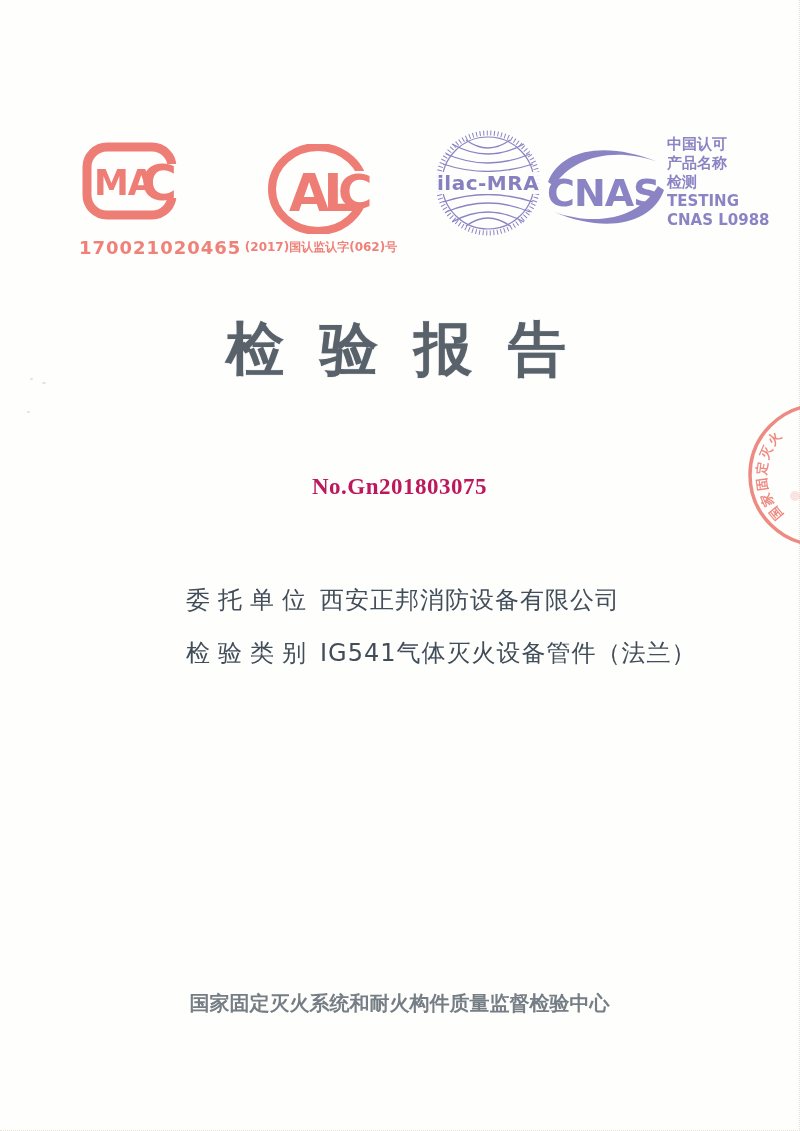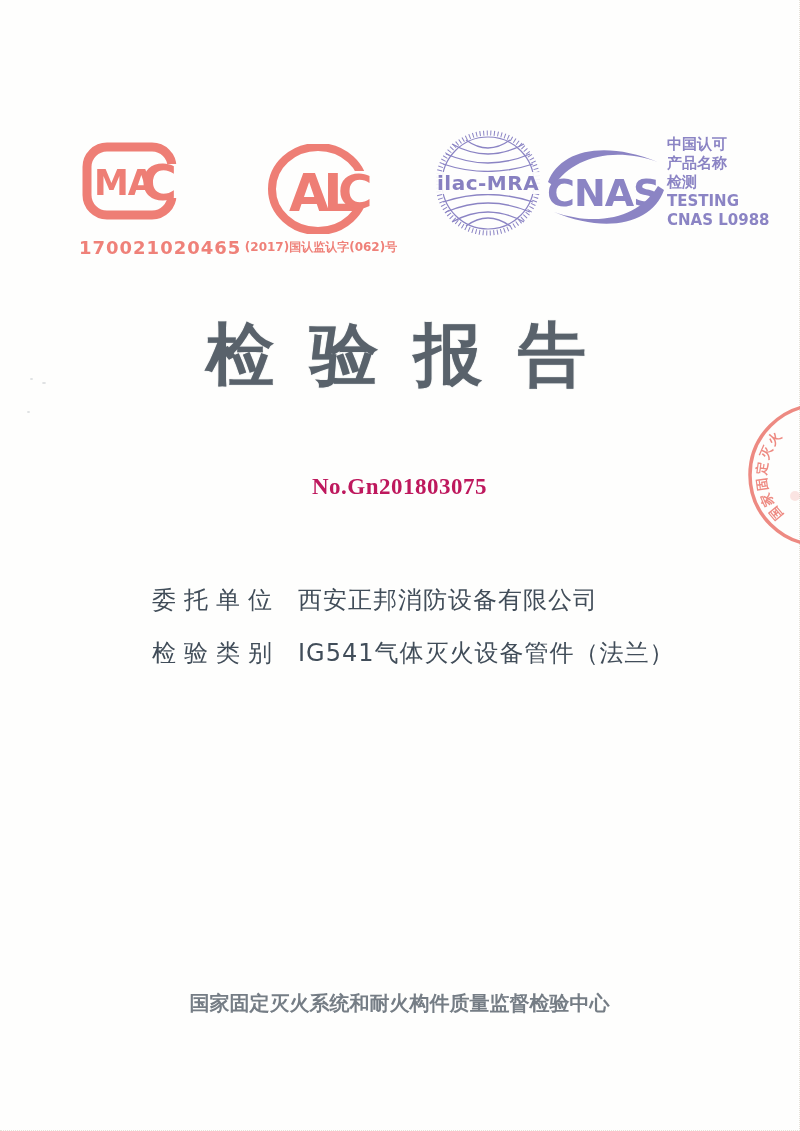--- a/index.html
+++ b/index.html
@@ -27,37 +27,37 @@
                font-weight: bold; white-space: nowrap; }
   .ilac-svg  { left: 436px; top: 126px; }
   .cnas-svg  { left: 546px; top: 140px; }
   .cnas-text { position: absolute; left: 667px; top: 135px; width: 100px;
                color: #8b84c4; font-size: 15px; font-weight: bold;
                line-height: 1.27; white-space: nowrap; }
   
   .title {
     position: absolute; top: 318px; left: 0; width: 100%;
     text-align: center; padding-left: 29px;
-    font-size: 68px; font-weight: bold; color: #59626b;
+    font-size: 58px; font-weight: bold; color: #59626b;
     letter-spacing: 36px; line-height: 1.1;
     text-shadow: 0 0 1px rgba(90,100,110,.55);
   }
   
   .report-no {
     position: absolute; top: 474px; left: 0; width: 100%;
     text-align: center;
     font-family: "Liberation Serif", "DejaVu Serif", serif;
     font-weight: bold; font-size: 23px; color: #be185d;
     letter-spacing: 0.5px;
   }
   
   .fields { position: absolute; left: 152px; top: 584px; color: #414d59; }
   .field-row { height: 53px; font-size: 24px; white-space: nowrap; }
-  .field-label { letter-spacing: 8px; }
-  .field-value { letter-spacing: 1px; margin-left: 18px; }
+  .field-label { letter-spacing: 8px; margin-left: 34px; }
+  .field-value { letter-spacing: 1px; margin-left: 6px; }
   
   .footer {
     position: absolute; top: 990px; left: 0; width: 100%;
     text-align: center; font-size: 20px; font-weight: bold;
     color: #757d85; letter-spacing: 0px;
   }
   
   .seal { position: absolute; left: 738px; top: 398px; }
   
   .speck { position: absolute; background: #b9bcc0; opacity: .45; border-radius: 50%; }

